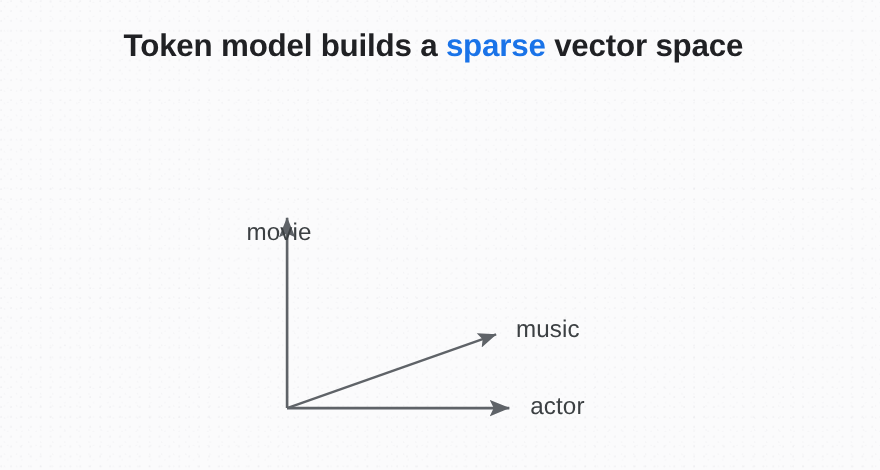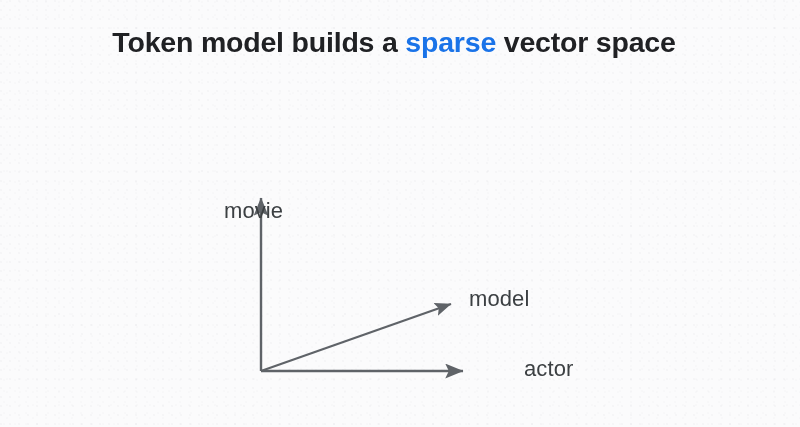--- a/index.html
+++ b/index.html
@@ -64,21 +64,21 @@
   .axis-label {
     position: absolute;
     font-size: 22px;
     font-weight: 400;
     color: #3c4043;
     white-space: nowrap;
     letter-spacing: 0.1px;
   }
   #label-movie { left: 224px; top: 156px; margin-top: 42px; }
   #label-music { left: 469px; top: 286px; }
-  #label-actor { left: 482px; top: 356px; margin-left: 42px; }
+  #label-actor { left: 482px; top: 356px; }
 </style>
 </head>
 <body>
 
 <div id="slide">
 
   <div id="slide-noise"></div>
 
   <div class="title-block">
     <div class="title-line"><span>Token model builds a </span><span class="hl">sparse</span><span> vector space</span></div>
@@ -94,17 +94,17 @@
       </defs>
 
       <line x1="261" y1="371" x2="261" y2="198" stroke="#5f6368" stroke-width="2.4" marker-end="url(#arrowhead)"></line>
 
       <line x1="261" y1="371" x2="451" y2="304" stroke="#5f6368" stroke-width="2.2" marker-end="url(#arrowhead)"></line>
 
       <line x1="261" y1="371" x2="463" y2="371" stroke="#5f6368" stroke-width="2.4" marker-end="url(#arrowhead)"></line>
     </svg>
 
     <div class="axis-label" id="label-movie">movie</div>
-    <div class="axis-label" id="label-music">model</div>
+    <div class="axis-label" id="label-music">music</div>
     <div class="axis-label" id="label-actor">actor</div>
   </div>
 
 </div>
 
 </body></html>

